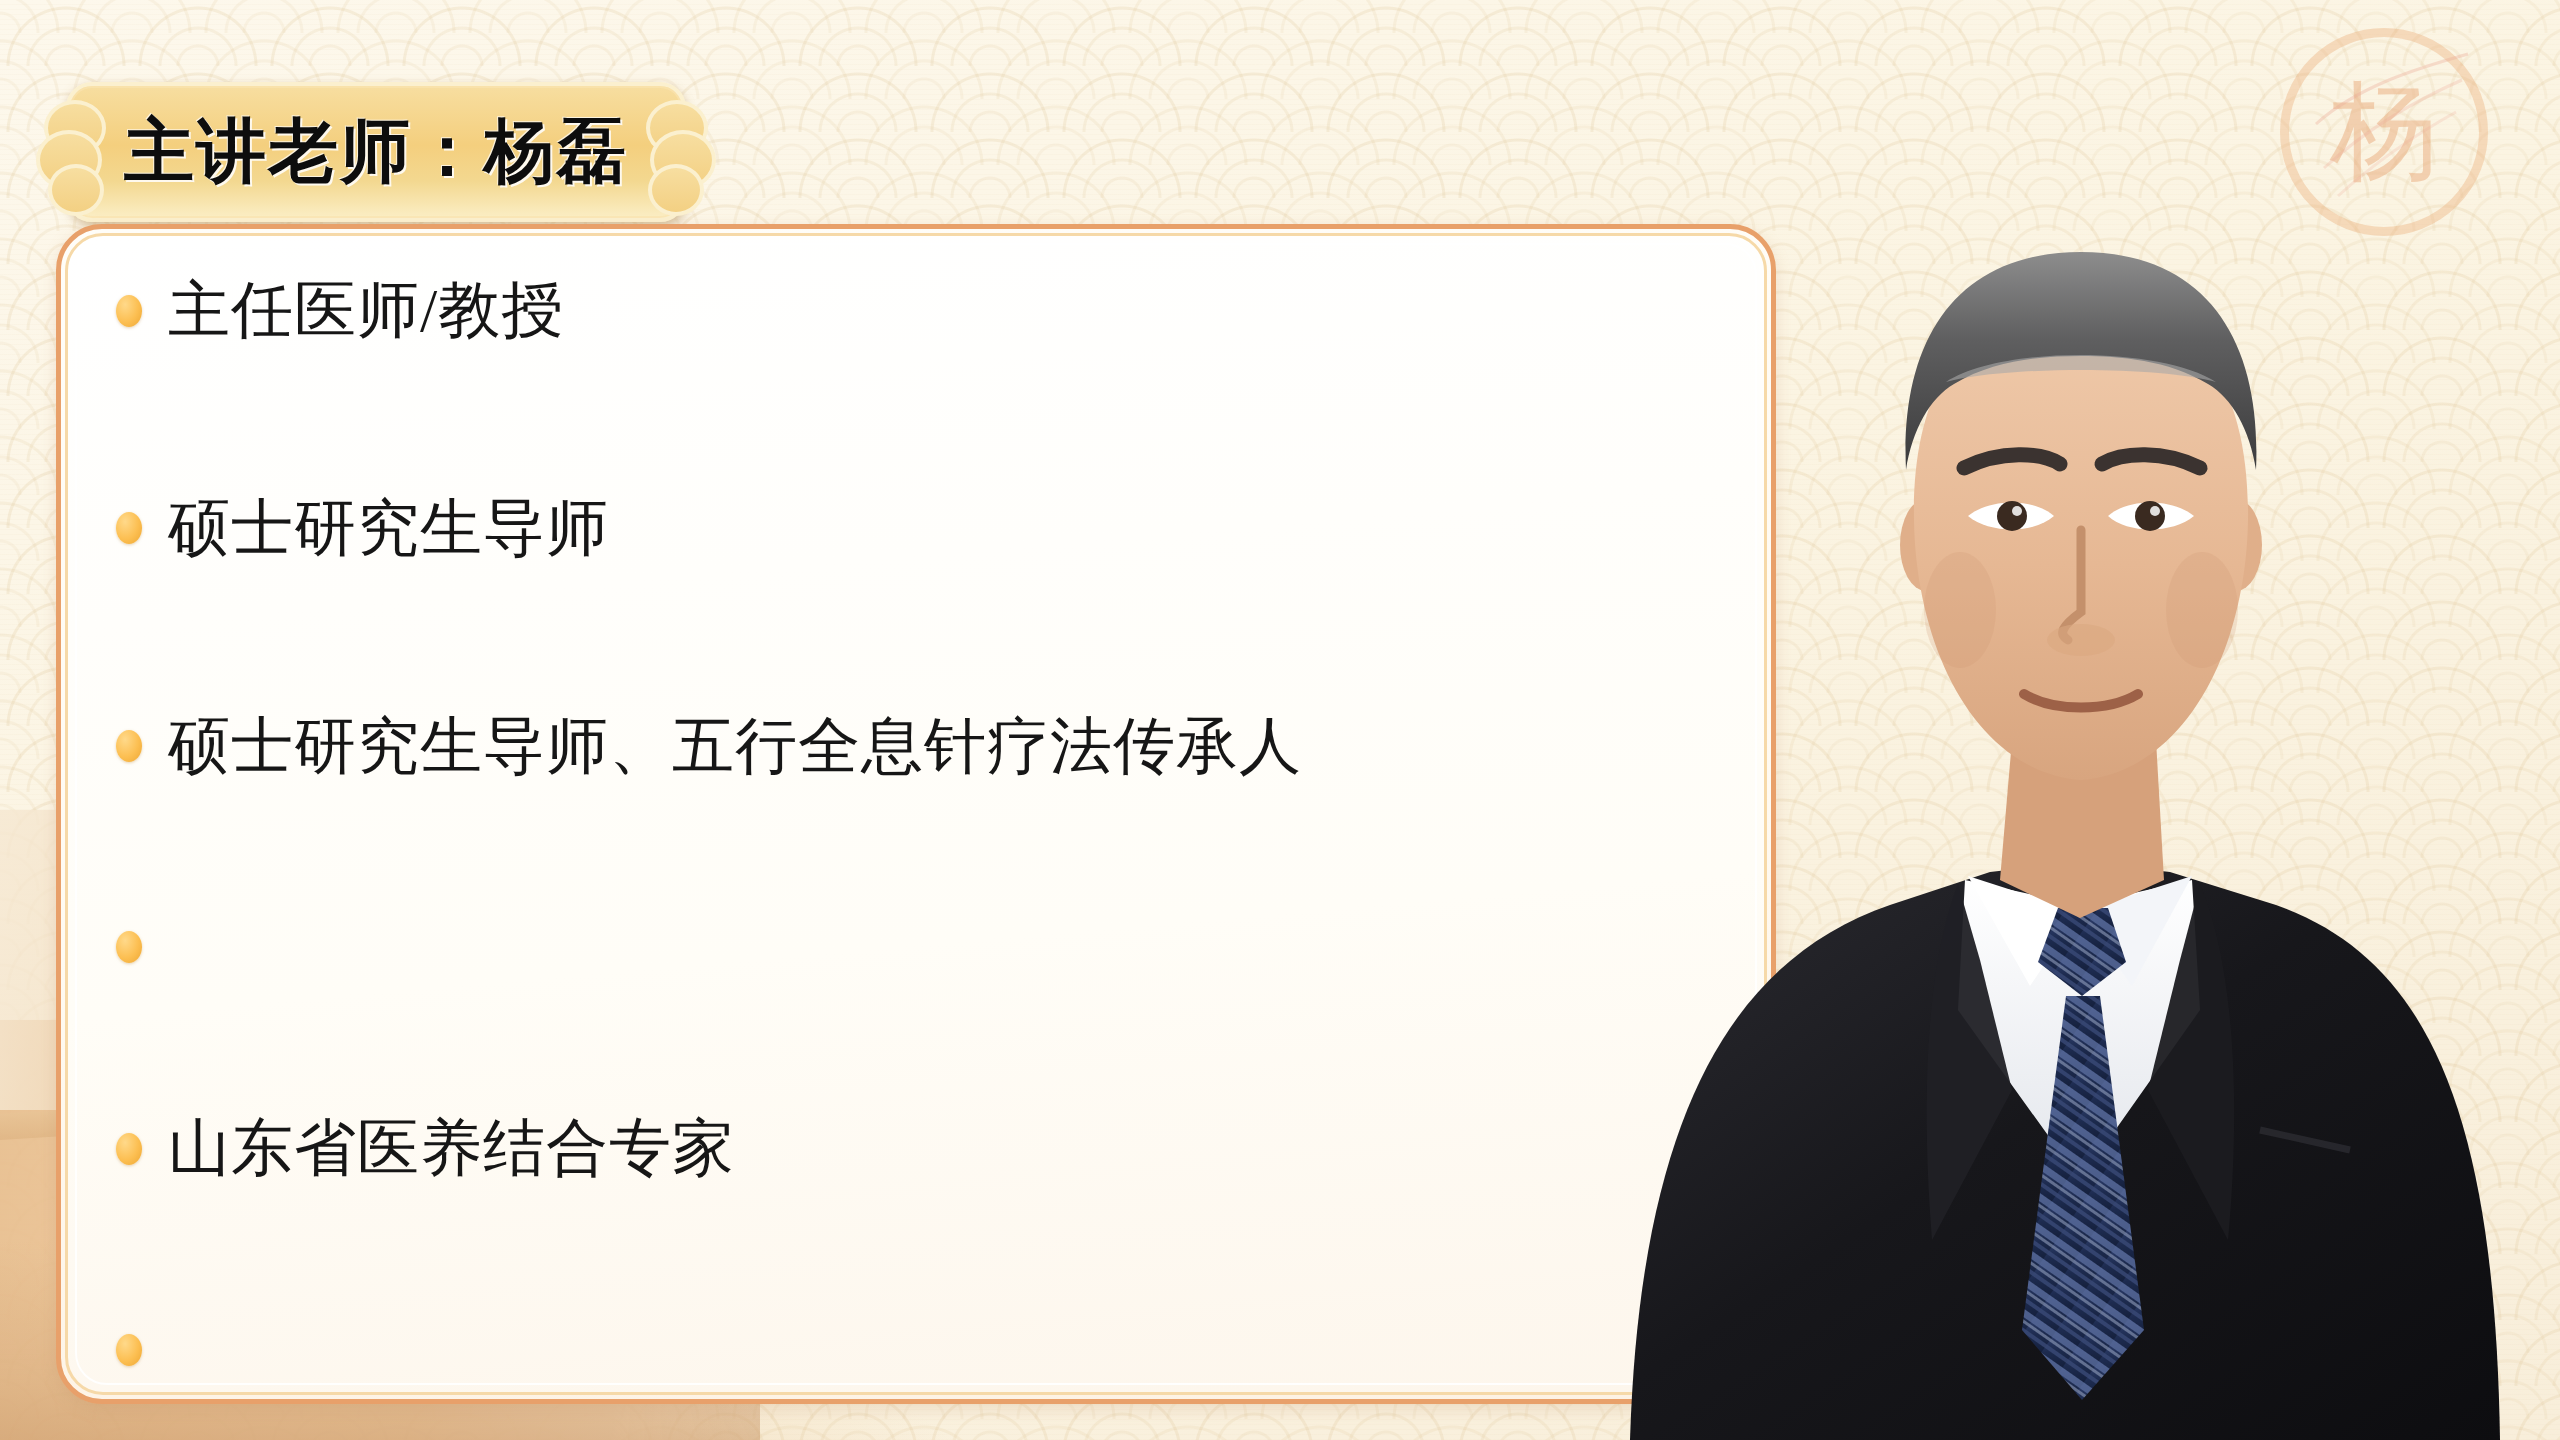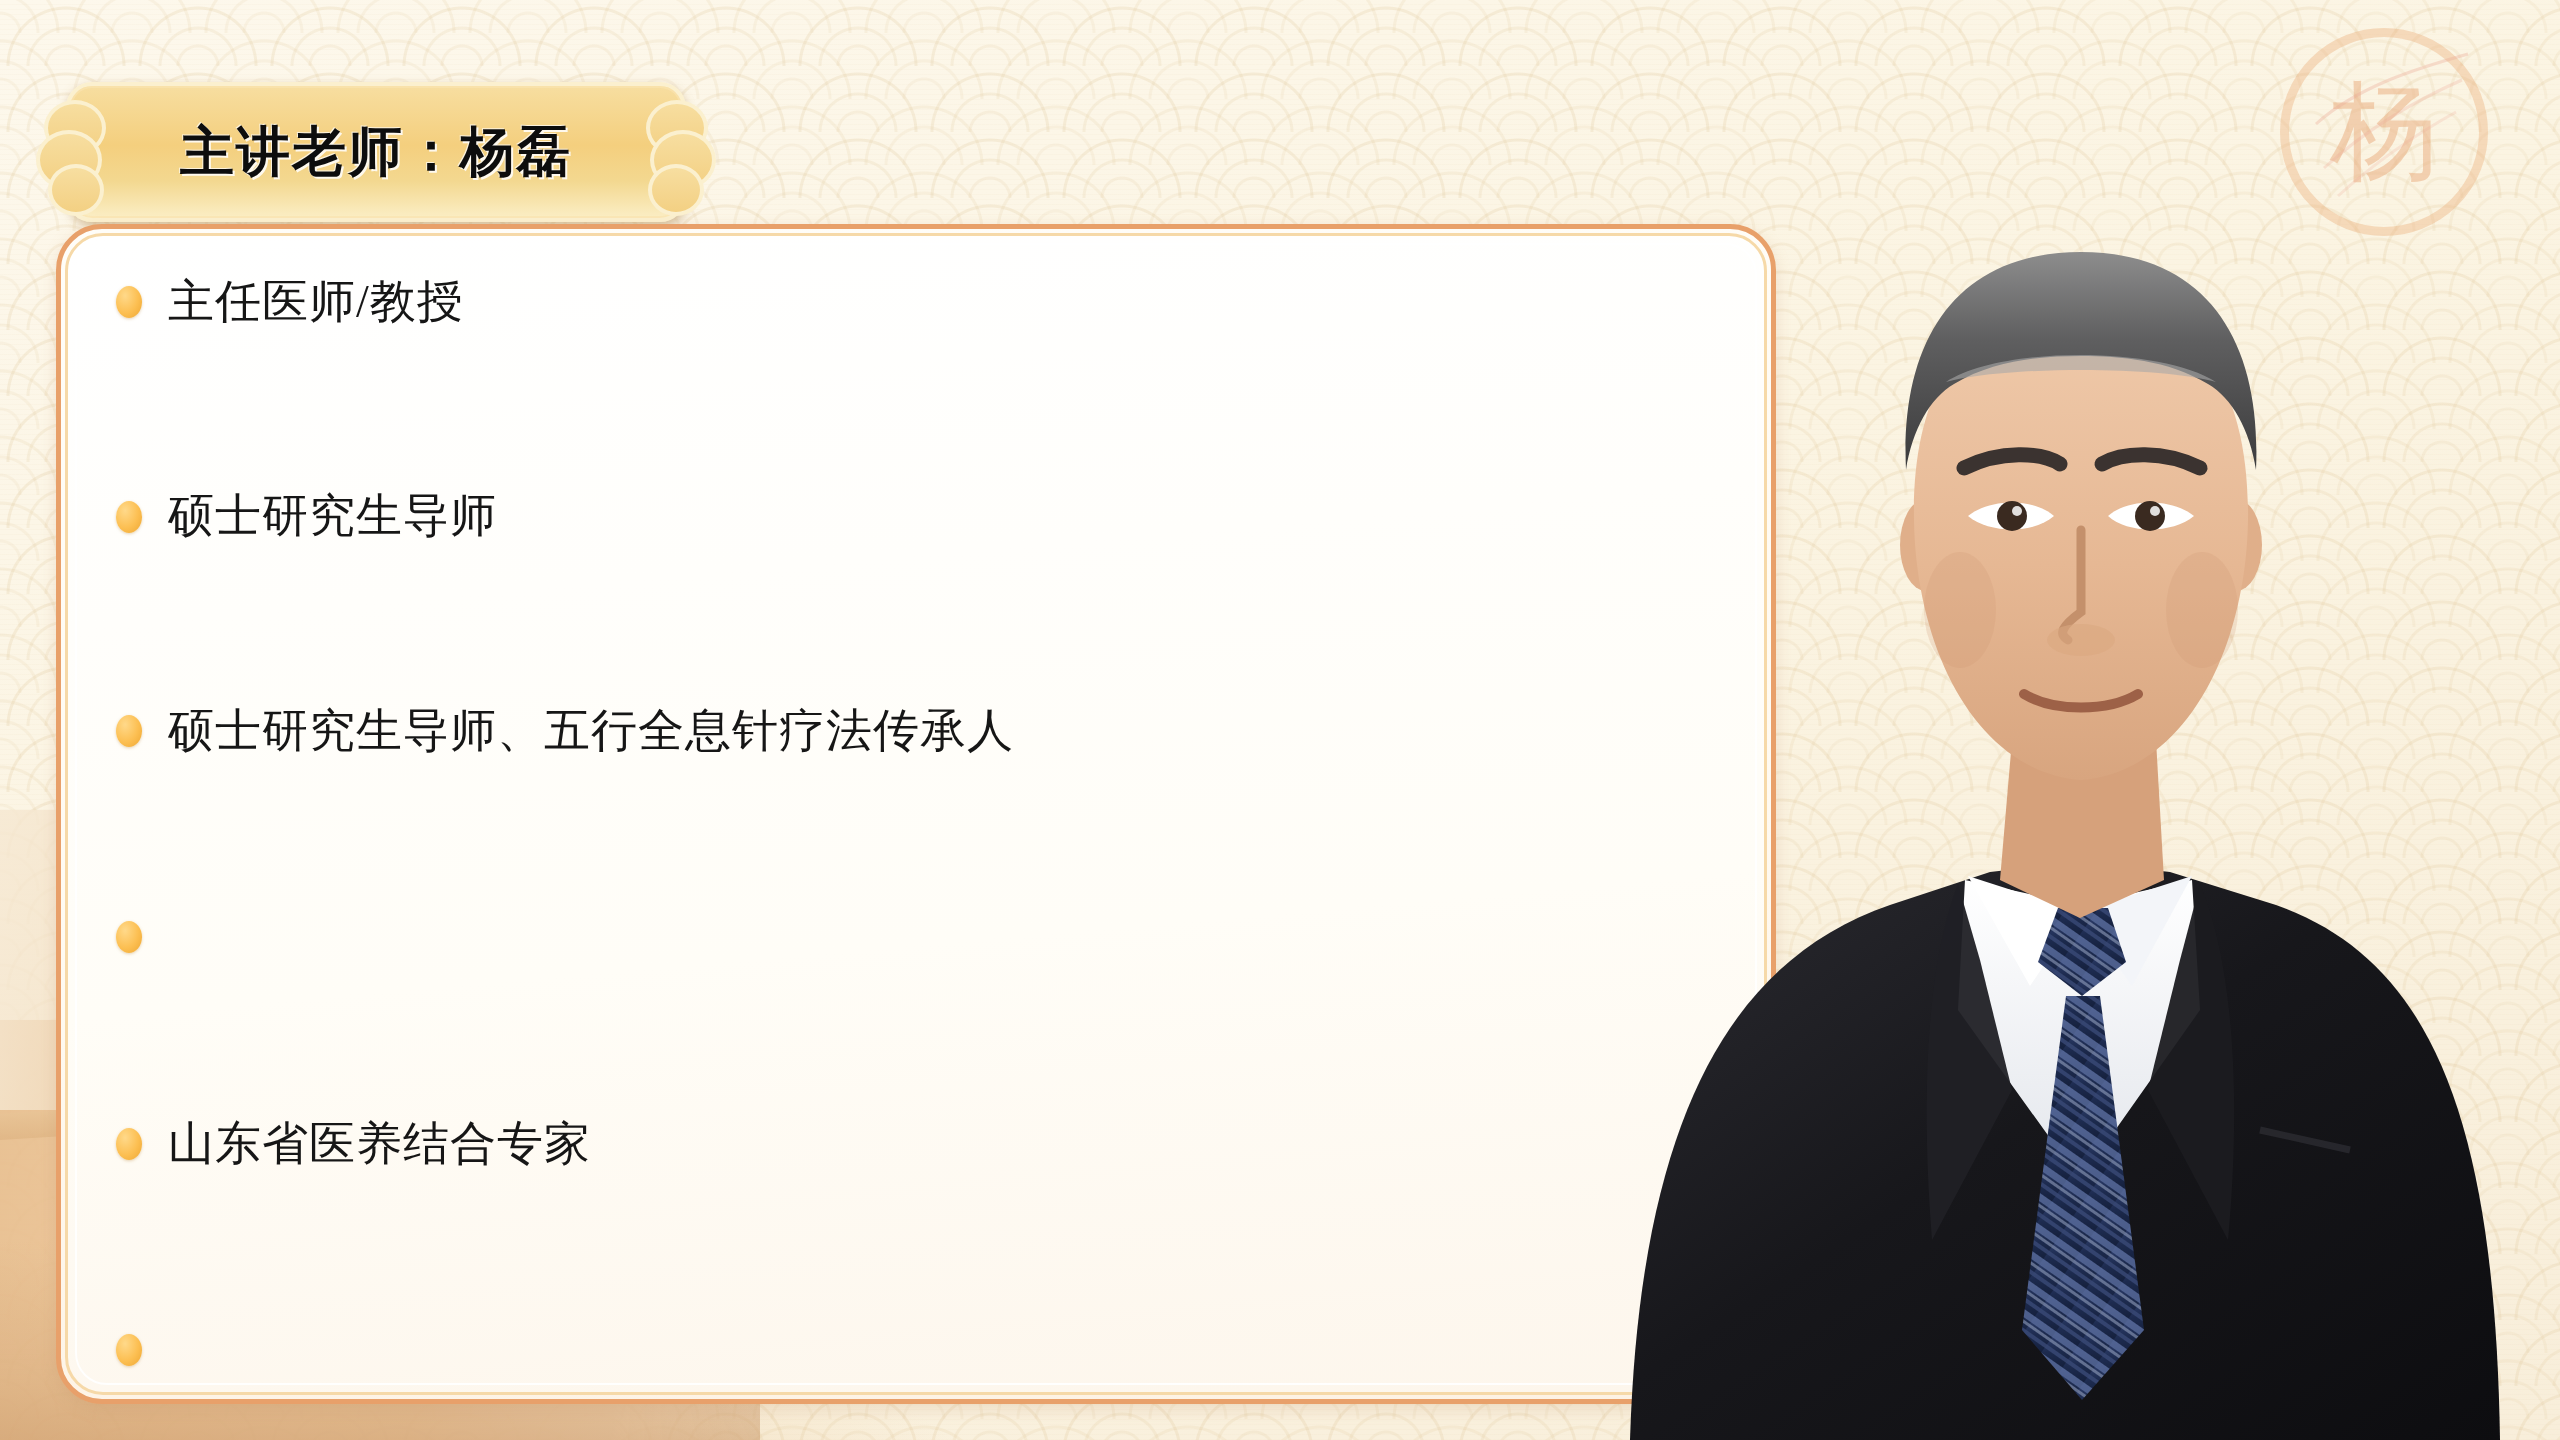--- a/index.html
+++ b/index.html
@@ -59,42 +59,42 @@
   
   .lobe{position:absolute;background:linear-gradient(180deg,#f7dea0,#f3d083);border:4px solid #fbf0cf;border-radius:50%;}
   .lobe.l1{left:-26px;top:14px;width:54px;height:48px;}
   .lobe.l2{left:-34px;top:44px;width:58px;height:52px;}
   .lobe.l3{left:-22px;top:78px;width:48px;height:44px;}
   .lobe.r1{right:-26px;top:14px;width:54px;height:48px;}
   .lobe.r2{right:-34px;top:44px;width:58px;height:52px;}
   .lobe.r3{right:-22px;top:78px;width:48px;height:44px;}
   .plaque-title{position:relative;z-index:3;
     font-family:"DejaVu Sans","Liberation Sans",sans-serif;
-    font-weight:700;font-size:54px;color:#0d0d0d;letter-spacing:2px;
+    font-weight:700;font-size:70px;color:#0d0d0d;letter-spacing:2px;
     text-shadow:2px 2px 0 rgba(255,255,255,.85), -1px -1px 0 rgba(255,255,255,.7);}
 
   
   .card-wrap{position:absolute;left:56px;top:224px;width:1720px;height:1180px;}
   .card-outer{position:absolute;inset:0;border-radius:46px;
     border:5px solid #e8a06a;
     background:linear-gradient(175deg,#fffdf8 0%,#fffaf1 55%,#fdf2e4 100%);
     box-shadow:0 5px 16px rgba(190,140,96,.20);}
   .card-inner{position:absolute;left:9px;top:9px;right:9px;bottom:9px;border-radius:38px;
     border:3px solid #f6d9a8;
     background:linear-gradient(175deg,#ffffff 0%,#fffdf7 60%,#fdf6ec 100%);}
   .card-inner2{position:absolute;left:7px;top:7px;right:7px;bottom:7px;border-radius:32px;
     border:2px solid rgba(255,255,255,.9);}
   .bullets{position:absolute;left:60px;top:36px;right:40px;bottom:26px;
     display:flex;flex-direction:column;justify-content:space-between;padding:18px 0 12px;}
   .bullet-row{display:flex;align-items:center;gap:26px;}
   .dot{width:26px;height:32px;border-radius:50%;flex:0 0 auto;
     background:radial-gradient(ellipse at 35% 30%, #ffd98a 0%, #fcbf52 55%, #eda632 100%);
     box-shadow:0 1px 3px rgba(180,130,50,.35);}
   .bullet-text{font-family:"Liberation Serif","DejaVu Serif",serif;
-    font-size:46px;color:#161616;letter-spacing:1px;white-space:nowrap;line-height:1.05;}
+    font-size:62px;color:#161616;letter-spacing:1px;white-space:nowrap;line-height:1.05;}
 
   
   .portrait{position:absolute;right:60px;bottom:0;width:940px;height:1440px;pointer-events:none;}
   .p-svg{position:absolute;right:0;bottom:0;}
 </style>
 </head>
 <body>
 
 <div class="stage">
 

